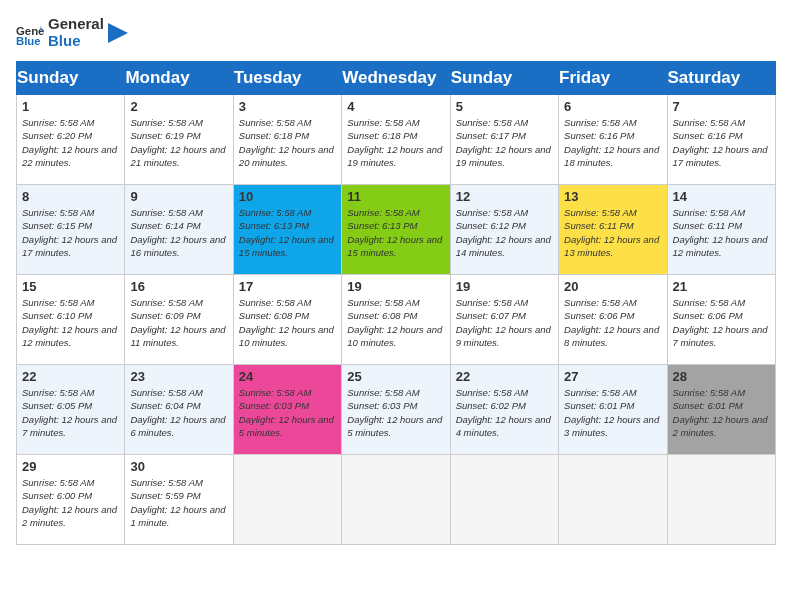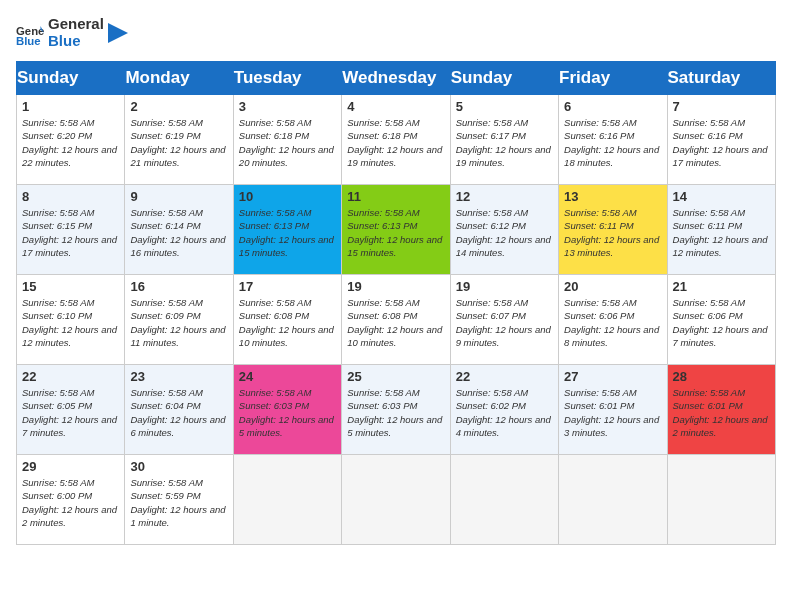--- a/index.html
+++ b/index.html
@@ -225,21 +225,21 @@
 <div class="day-info">Sunrise: 5:58 AM<br>Sunset: 6:03 PM<br>Daylight: 12 hours and 5 minutes.</div>
         </td>
         <td style="background: rgb(238, 244, 251);">
           <span class="day-number">22</span>
 <div class="day-info">Sunrise: 5:58 AM<br>Sunset: 6:02 PM<br>Daylight: 12 hours and 4 minutes.</div>
         </td>
         <td style="background: rgb(238, 244, 251);">
           <span class="day-number">27</span>
 <div class="day-info">Sunrise: 5:58 AM<br>Sunset: 6:01 PM<br>Daylight: 12 hours and 3 minutes.</div>
         </td>
-        <td style="background: #ef4444; margin-top: 45px;">
+        <td style="background: #a3a3a3; margin-top: 45px;">
           <span class="day-number">28</span>
 <div class="day-info">Sunrise: 5:58 AM<br>Sunset: 6:01 PM<br>Daylight: 12 hours and 2 minutes.</div>
         </td>
       </tr>
       <tr>
         <td>
           <span class="day-number">29</span>
 <div class="day-info">Sunrise: 5:58 AM<br>Sunset: 6:00 PM<br>Daylight: 12 hours and 2 minutes.</div>
         </td>
         <td>

